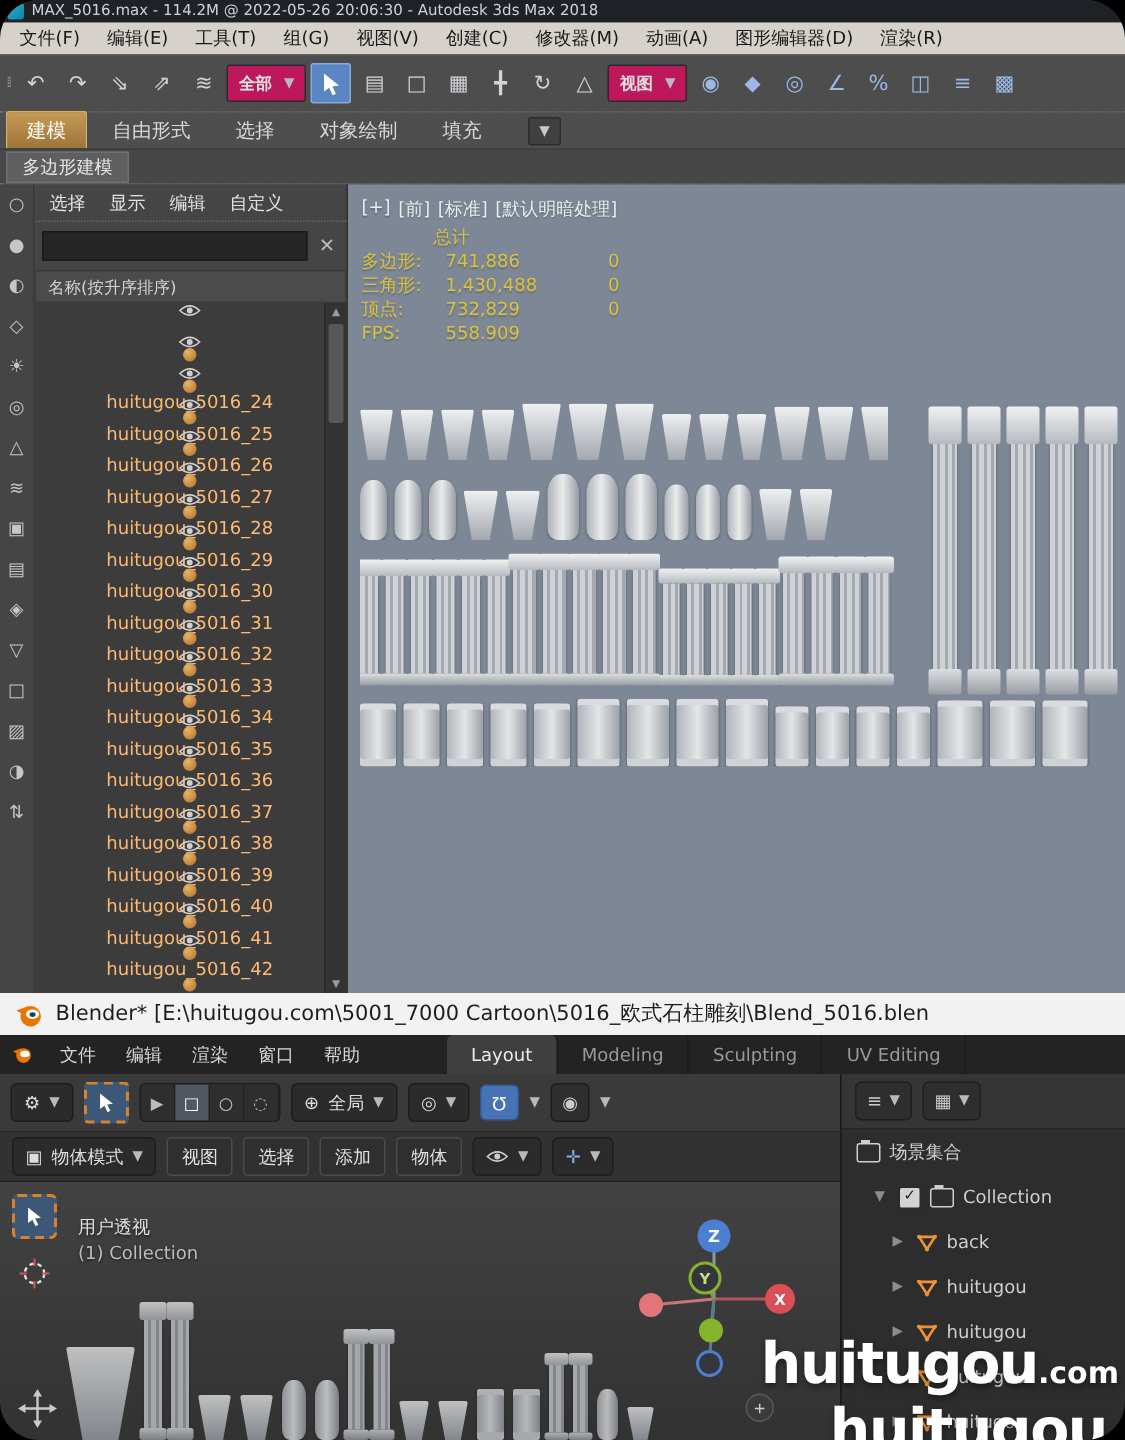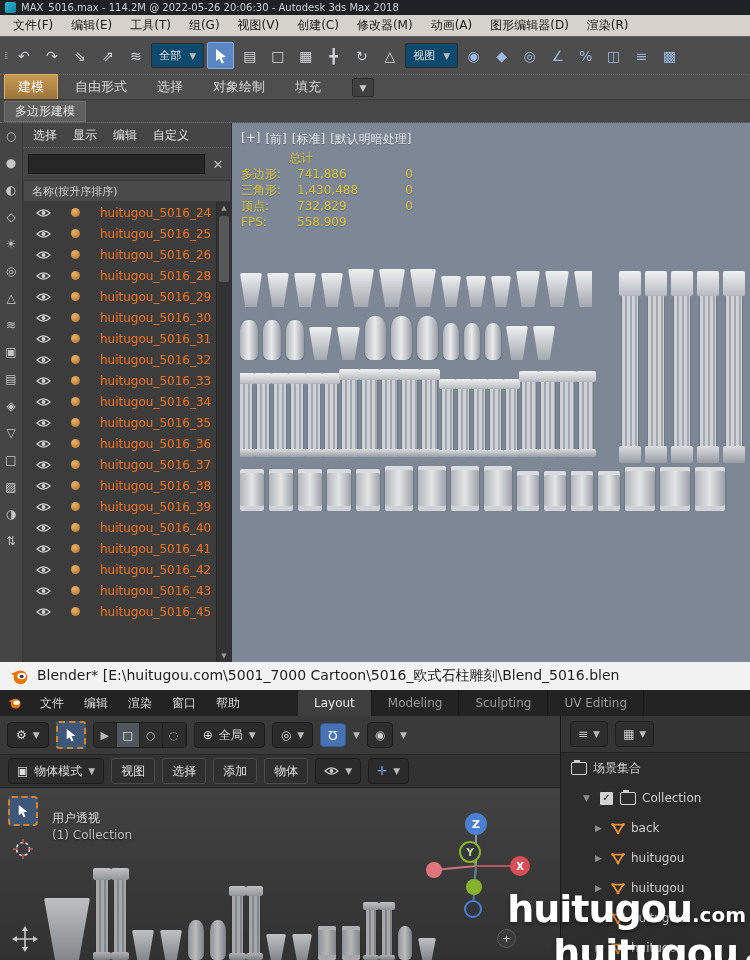--- a/index.html
+++ b/index.html
@@ -1,50 +1,50 @@
 <!DOCTYPE html>
 <html><head>
 <meta charset="utf-8">
 <style>
   html,body{margin:0;padding:0;background:#000;}
   .screen{width:750px;height:960px;overflow:hidden;display:flex;flex-direction:column;
-          font-family:"DejaVu Sans","Liberation Sans",sans-serif;}
+          font-family:"DejaVu Sans","Liberation Sans",sans-serif;border-radius:26px;}
   
   .max{height:662px;display:flex;flex-direction:column;background:#4d4d4d;flex:none;}
   .max-titlebar{height:15px;background:#1e2227;color:#cdd2d7;font-size:10px;display:flex;align-items:center;gap:5px;padding:0 5px;flex:none;}
   .max-logo{width:11px;height:11px;flex:none;background:linear-gradient(135deg,#2fb9c6,#0d7fa8);border-radius:2px;}
   .max-title{white-space:nowrap;overflow:hidden;}
   .max-menubar{height:21px;background:#d6d2cb;color:#181818;font-size:12px;display:flex;align-items:center;padding-left:4px;flex:none;}
   .menu-item{padding:0 9px;cursor:default;}
   .max-toolbar{height:37px;background:#4d4d4d;border-top:1px solid #5e5e5e;display:flex;align-items:center;gap:3px;padding:0 4px;color:#d2d5d8;overflow:hidden;flex:none;}
   .tgrip{color:#8a8a8a;font-size:10px;letter-spacing:-2px;margin-right:2px;}
   .tgroup{display:flex;align-items:center;gap:3px;}
   .tbtn{width:25px;height:25px;display:flex;align-items:center;justify-content:center;font-size:14px;border-radius:2px;}
   .tbtn.active{background:#5a86c4;border:1px solid #86aadd;color:#fff;}
   .tgroup.c .tbtn{color:#9bb9e2;}
-  .tdrop{height:23px;background:#0c4a6e;border:1px solid #2b2b2b;border-radius:2px;padding:0 7px;font-size:11px;display:flex;align-items:center;gap:8px;color:#e0e0e0;}
+  .tdrop{height:23px;background:#be185d;border:1px solid #2b2b2b;border-radius:2px;padding:0 7px;font-size:11px;display:flex;align-items:center;gap:8px;color:#e0e0e0;font-weight:bold;}
   .chev{font-size:9px;color:#b9b9b9;}
   .max-ribbon{height:24px;background:#4e4e4e;border-top:1px dotted #6d6d6d;display:flex;align-items:flex-end;gap:4px;padding:0 4px;flex:none;}
   .rtab{padding:3px 13px;font-size:13px;color:#d8d8d8;}
   .rtab.active{background:linear-gradient(#c79a54,#9d7439);color:#fff;border-radius:2px 2px 0 0;border:1px solid #d9b06a;border-bottom:none;}
   .ribbon-collapse{width:20px;height:17px;background:#404040;border:1px solid #2c2c2c;color:#c9c9c9;font-size:9px;display:flex;align-items:center;justify-content:center;margin:0 0 2px 14px;border-radius:2px;}
   .max-subtab{height:22px;background:#474747;display:flex;align-items:center;border-top:1px solid #3c3c3c;flex:none;}
   .subtab-chip{margin-left:4px;background:#5f5f5f;border:1px solid #707070;color:#e6e6e6;font-size:12px;padding:1px 10px;}
   .max-body{flex:1;display:flex;min-height:0;border-top:1px dotted #6d6d6d;}
   .strip{width:22px;flex:none;background:#454545;border-right:1px solid #383838;display:flex;flex-direction:column;align-items:center;padding-top:6px;gap:13px;color:#c6c6c6;font-size:12px;overflow:hidden;}
   .strip-icon{width:14px;height:14px;display:flex;align-items:center;justify-content:center;}
   .explorer{width:208px;flex:none;background:#454545;border-right:1px solid #2e2e2e;display:flex;flex-direction:column;min-height:0;}
   .exp-tabs{height:24px;flex:none;display:flex;align-items:center;gap:16px;padding:0 10px;color:#e2e2e2;font-size:12px;border-bottom:1px dotted #666;}
   .exp-search{height:26px;flex:none;display:flex;align-items:center;gap:5px;padding:3px 5px;}
   .exp-search input{flex:1;min-width:0;height:18px;background:#262626;border:1px solid #191919;color:#ddd;font-size:11px;padding:0 5px;}
   .x-btn{color:#bdbdbd;font-size:13px;width:16px;text-align:center;}
   .exp-header{height:20px;flex:none;background:#4b4b4b;border:1px solid #3a3a3a;color:#d2d2d2;font-size:11px;display:flex;align-items:center;padding:0 8px;}
   .exp-list{flex:1;position:relative;background:#3c3c3c;overflow:hidden;}
   .exp-rows{position:absolute;left:0;top:0;right:14px;}
-  .exp-row{height:21px;display:flex;align-items:center;gap:20px;padding-left:13px;color:#f97316;font-size:12px;white-space:nowrap;}
+  .exp-row{height:21px;display:flex;align-items:center;gap:20px;padding-left:13px;color:#fdba74;font-size:12px;white-space:nowrap;flex-direction:column;}
   .exp-row .eye{width:15px;height:10px;flex:none;}
   .obj-dot{width:9px;height:9px;border-radius:50%;background:radial-gradient(circle at 35% 30%,#e8b36a,#b06f25);flex:none;}
   .exp-scroll{position:absolute;right:0;top:0;bottom:0;width:14px;background:#333;border-left:1px solid #2a2a2a;color:#9a9a9a;font-size:7px;text-align:center;}
   .sarr{display:block;height:12px;line-height:12px;}
   .sarr.bottom{position:absolute;bottom:0;left:0;right:0;}
   .sthumb{display:block;margin:2px 2px;height:66px;background:#575757;border-radius:2px;}
   .vp{flex:1;position:relative;background:#7d8795;overflow:hidden;}
   .vp-labels{position:absolute;top:8px;left:9px;display:flex;gap:5px;color:#e9ecf0;font-size:12px;text-shadow:0 1px 1px rgba(0,0,0,.25);}
   .vp-stats{position:absolute;top:27px;left:9px;color:#d9c33e;font-size:12px;line-height:16px;text-shadow:0 1px 1px rgba(0,0,0,.2);}
   .vp-total{padding-left:48px;}
@@ -281,20 +281,28 @@
 
   <div class="exp-row">
     <svg class="eye" viewBox="0 0 16 10">
                   <path d="M1 5 Q8 -1.5 15 5 Q8 11.5 1 5 Z" fill="none" stroke="#cfcfcf" stroke-width="1.2"></path>
                   <circle cx="8" cy="5" r="2.1" fill="#cfcfcf"></circle>
                 </svg>
     <span class="obj-dot"></span>
     <span class="obj-label">huitugou_5016_26</span>
   </div>
 
+  <div class="exp-row">
+    <svg class="eye" viewBox="0 0 16 10">
+                  <path d="M1 5 Q8 -1.5 15 5 Q8 11.5 1 5 Z" fill="none" stroke="#cfcfcf" stroke-width="1.2"></path>
+                  <circle cx="8" cy="5" r="2.1" fill="#cfcfcf"></circle>
+                </svg>
+    <span class="obj-dot"></span>
+    <span class="obj-label">huitugou_5016_27</span>
+  </div>
 
   <div class="exp-row">
     <svg class="eye" viewBox="0 0 16 10">
                   <path d="M1 5 Q8 -1.5 15 5 Q8 11.5 1 5 Z" fill="none" stroke="#cfcfcf" stroke-width="1.2"></path>
                   <circle cx="8" cy="5" r="2.1" fill="#cfcfcf"></circle>
                 </svg>
     <span class="obj-dot"></span>
     <span class="obj-label">huitugou_5016_28</span>
   </div>
 

